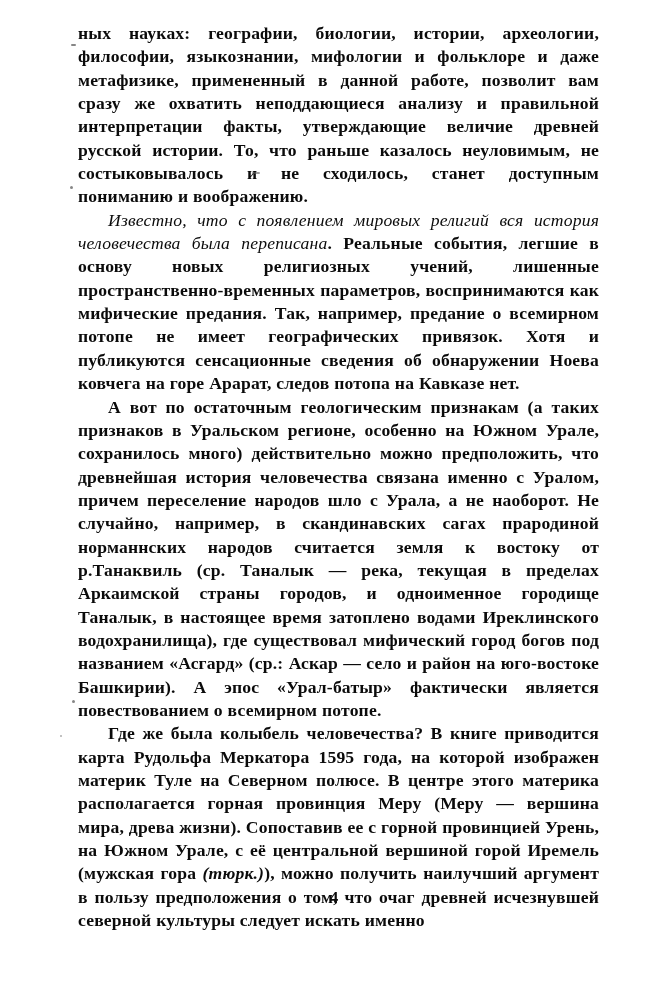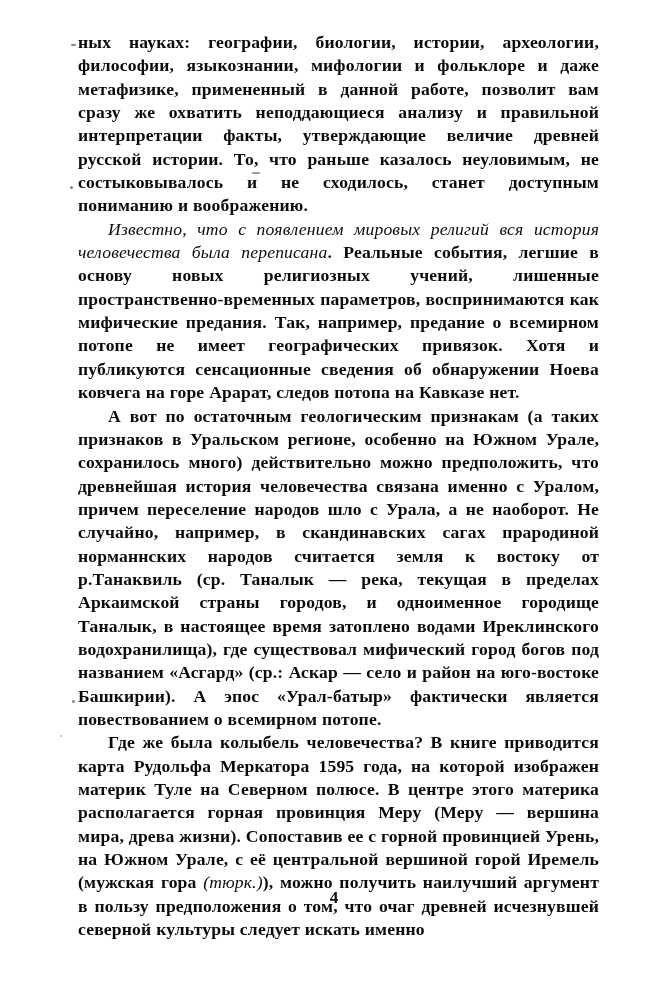--- a/index.html
+++ b/index.html
@@ -18,21 +18,21 @@
     height: 1000px;
     background: #ffffff;
     overflow: hidden;
     box-sizing: border-box;
   }
 
   
   .textblock {
     position: absolute;
     left: 78px;
-    top: 31px;
+    top: 22px;
     width: 521px;
   }
 
   .para {
     margin: 0;
     font-size: 17.6px;
     line-height: 23.35px;
     text-align: justify;
     text-align-last: left;
     letter-spacing: 0.01em;
@@ -49,21 +49,21 @@
   .noindent {
     text-indent: 0;
   }
 
   .emph {
     font-style: italic;
     font-weight: 400;
   }
   .ital {
     font-style: italic;
-    font-weight: 400;
+    font-weight: 700;
     margin-top: 44px;
   }
 
   
   .folio {
     position: absolute;
     left: 0;
     top: 888px;
     width: 668px;
     text-align: center;

